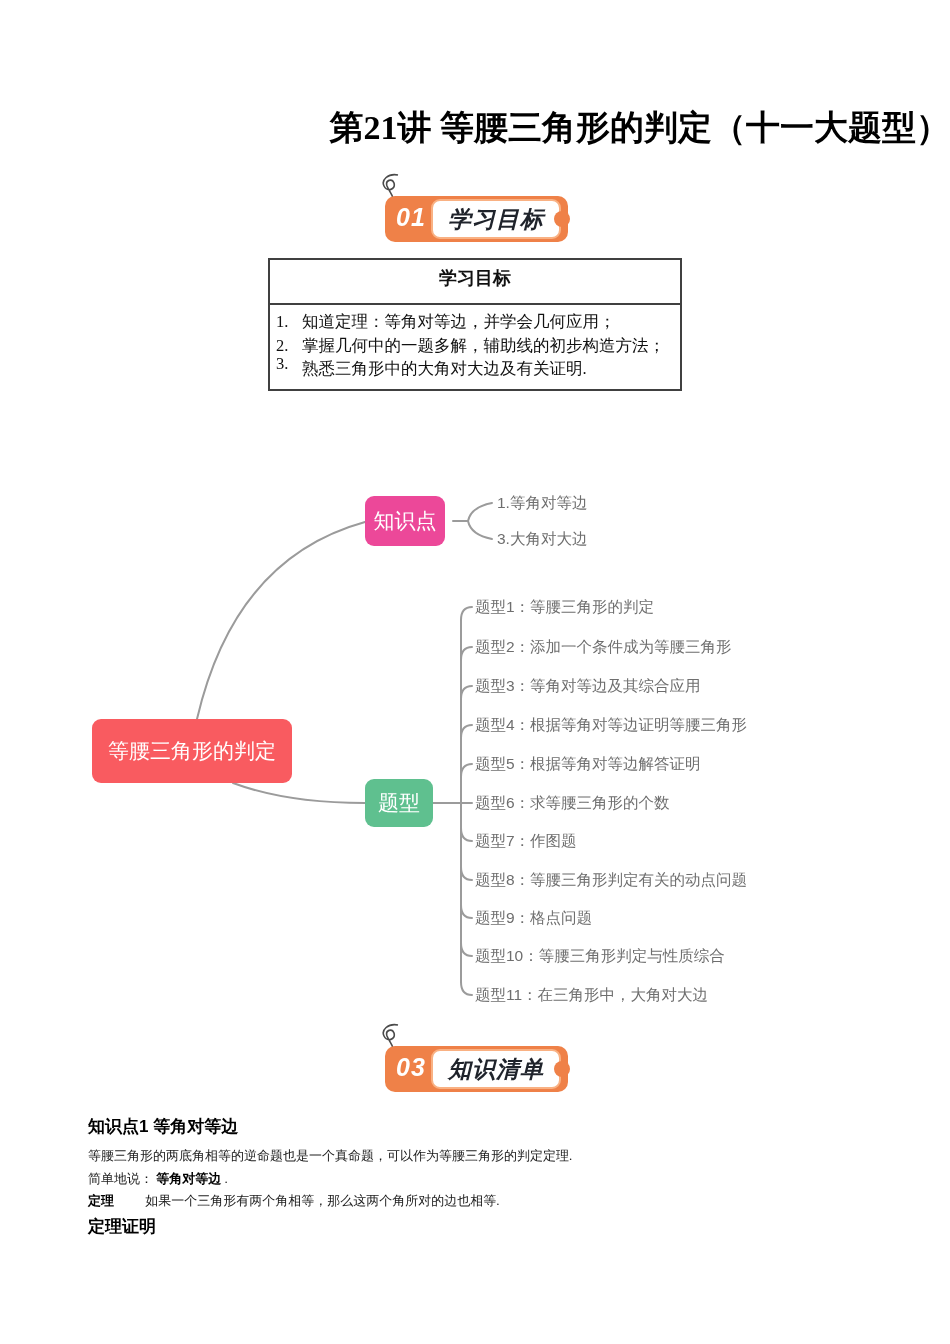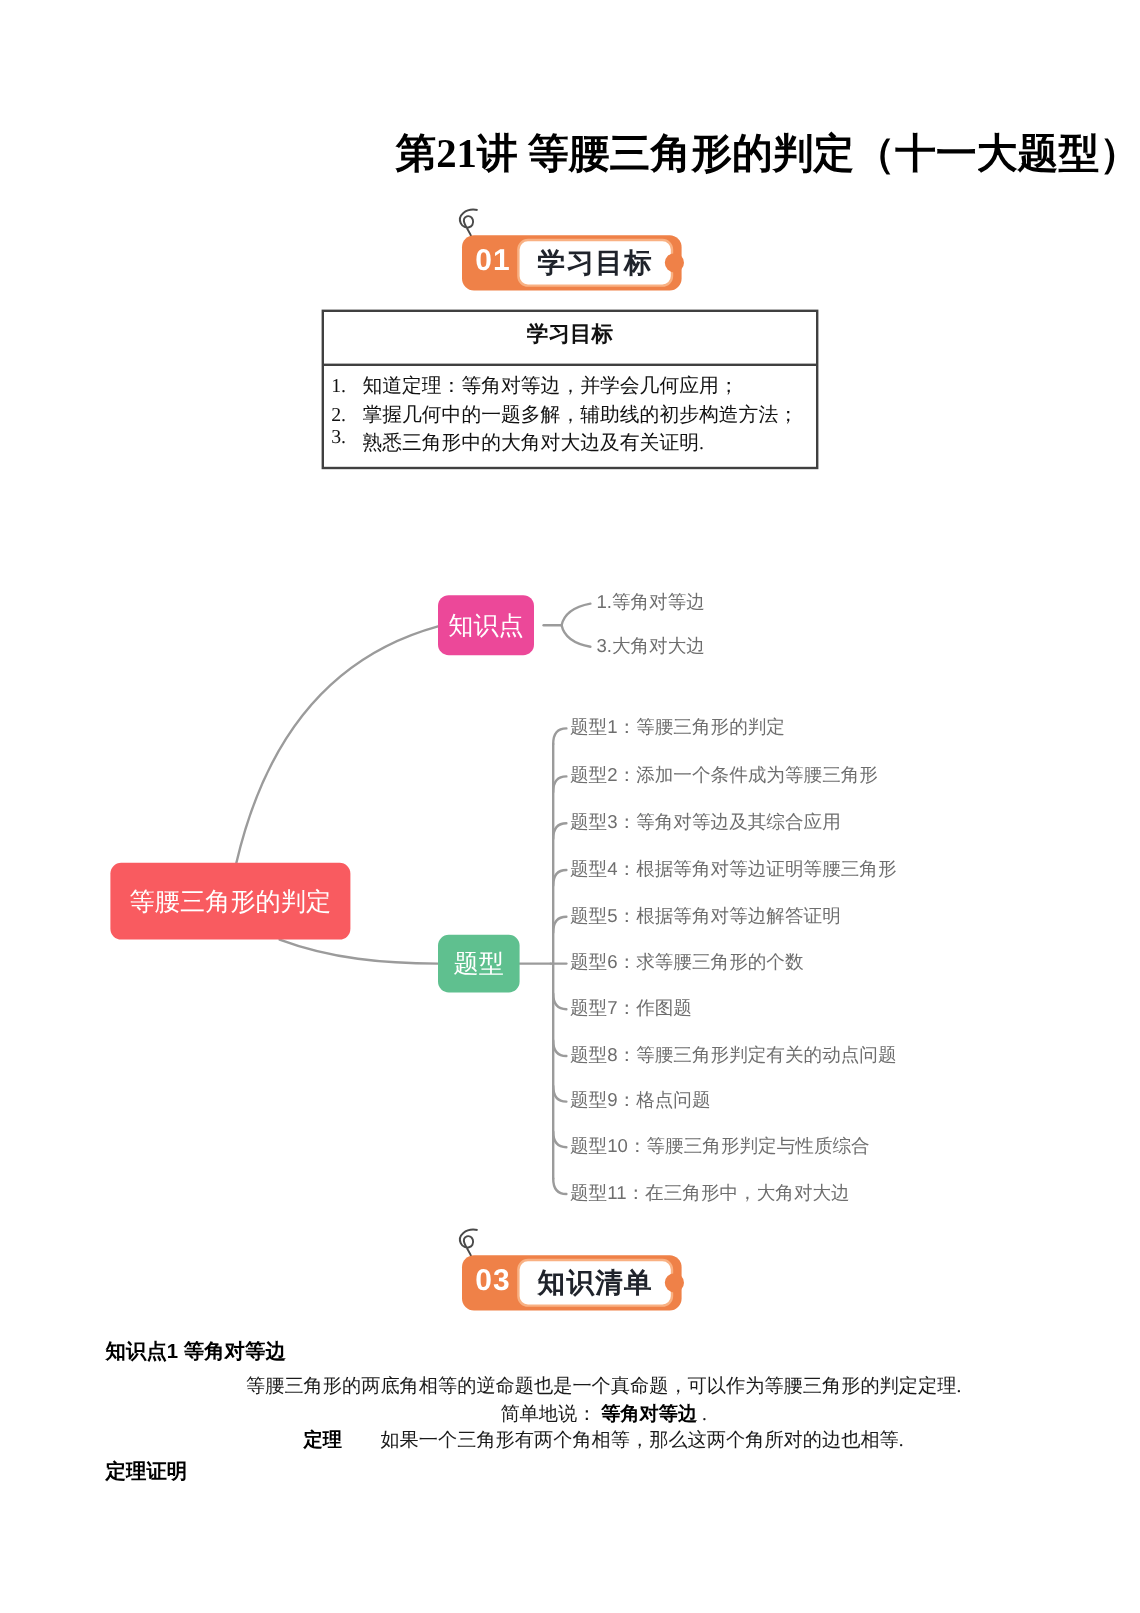--- a/index.html
+++ b/index.html
@@ -4,21 +4,21 @@
 <style>
   html,body{margin:0;padding:0;background:#fff;}
   .page{position:relative;width:950px;height:1344px;background:#ffffff;overflow:hidden;
         font-family:"Liberation Sans",sans-serif;}
 
   
   .doc-title{position:absolute;top:105px;left:0;width:100%;text-align:right;
     font-family:"Liberation Serif",serif;font-weight:bold;font-size:34px;color:#000;}
 
   
-  .badge{position:absolute;left:385px;width:183px;height:54px;}
+  .badge{position:absolute;left:385px;width:183px;height:54px;font-style:italic;}
   .badge .bg{position:absolute;left:0;top:0;width:183px;height:46px;background:#EF8148;border-radius:10px;}
   .badge .num{position:absolute;left:11px;top:7px;color:#fff;font-weight:bold;font-size:25px;letter-spacing:1px;}
   .badge .pill{position:absolute;left:46px;top:3px;width:130px;height:40px;background:#fff;
     border:2px solid #F9B183;border-radius:9px;box-sizing:border-box;
     display:flex;align-items:center;justify-content:center;
     font-weight:bold;font-size:23px;color:#1F232B;letter-spacing:1px;}
   .badge .notch{position:absolute;right:-2px;top:15px;width:16px;height:16px;background:#EF8148;border-radius:50%;}
   .badge .pin{position:absolute;left:-7px;top:-23px;width:32px;height:36px;}
   .badge-01{top:196px;} .badge-02{top:417px;} .badge-03{top:1046px;}
 
@@ -38,21 +38,21 @@
     color:#fff;border-radius:9px;}
   .node-root{left:92px;top:719px;width:200px;height:64px;background:#F95B60;font-size:21px;}
   .node-knowledge{left:365px;top:496px;width:80px;height:50px;background:#ec4899;font-size:21px;}
   .node-topics{left:365px;top:779px;width:68px;height:48px;background:#5FC08F;font-size:21px;}
   .k-item,.t-item{position:absolute;color:#6E6E6E;font-size:15.5px;line-height:20px;white-space:nowrap;}
   .k-item{left:497px;} .t-item{left:475px;}
 
   
   .kb{position:absolute;left:88px;top:1115px;width:830px;color:#1a1a1a;}
   .kb-h{font-weight:bold;font-size:17px;margin:0 0 7px;color:#000;}
-  .kb-p{font-family:"Liberation Serif",serif;font-size:16px;line-height:22.5px;margin:0;text-align:center;}
+  .kb-p{font-family:"Liberation Serif",serif;font-size:13px;line-height:22.5px;margin:0;}
   .kb-b{font-weight:bold;font-family:"Liberation Sans",sans-serif;color:#000;}
   .term-text{margin-left:28px;}
   .kb-h2{font-weight:bold;font-size:17px;margin:2px 0 0;color:#000;}
 </style>
 </head>
 <body>
 
 <div class="page">
 
   <div class="doc-title">第21讲 等腰三角形的判定（十一大题型）</div>

